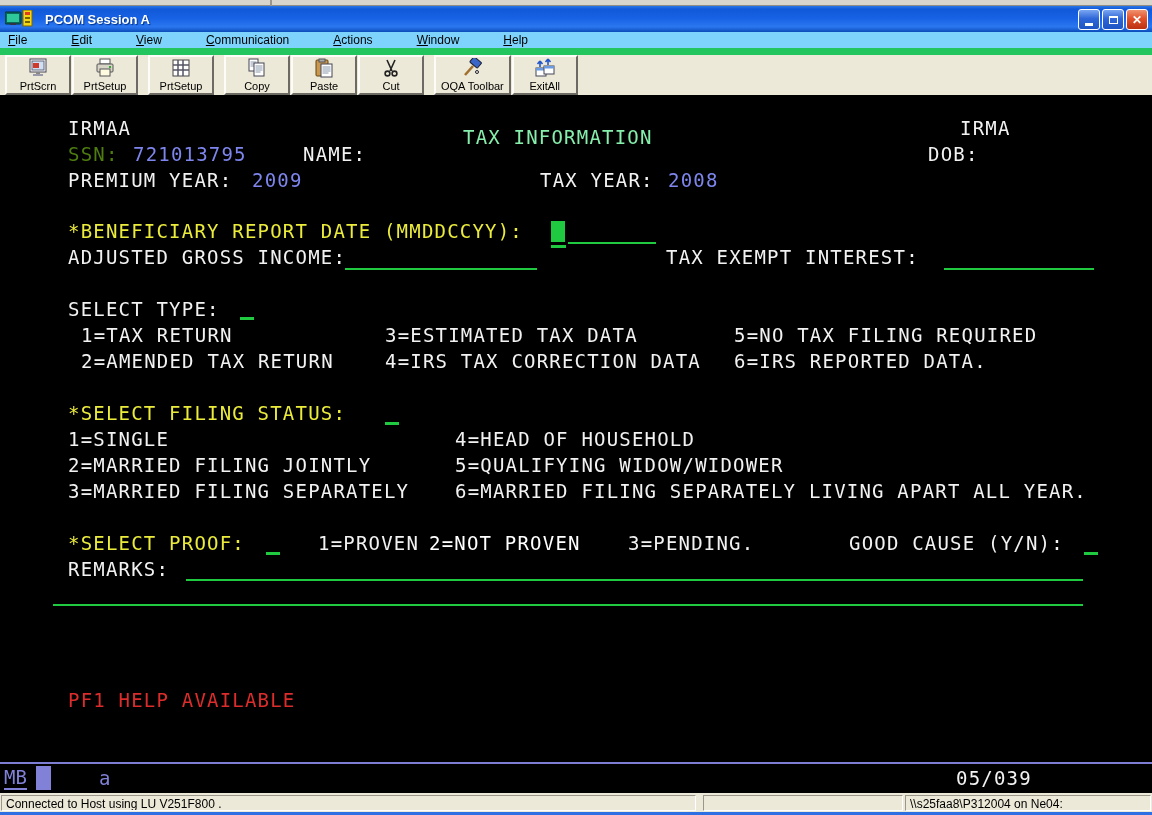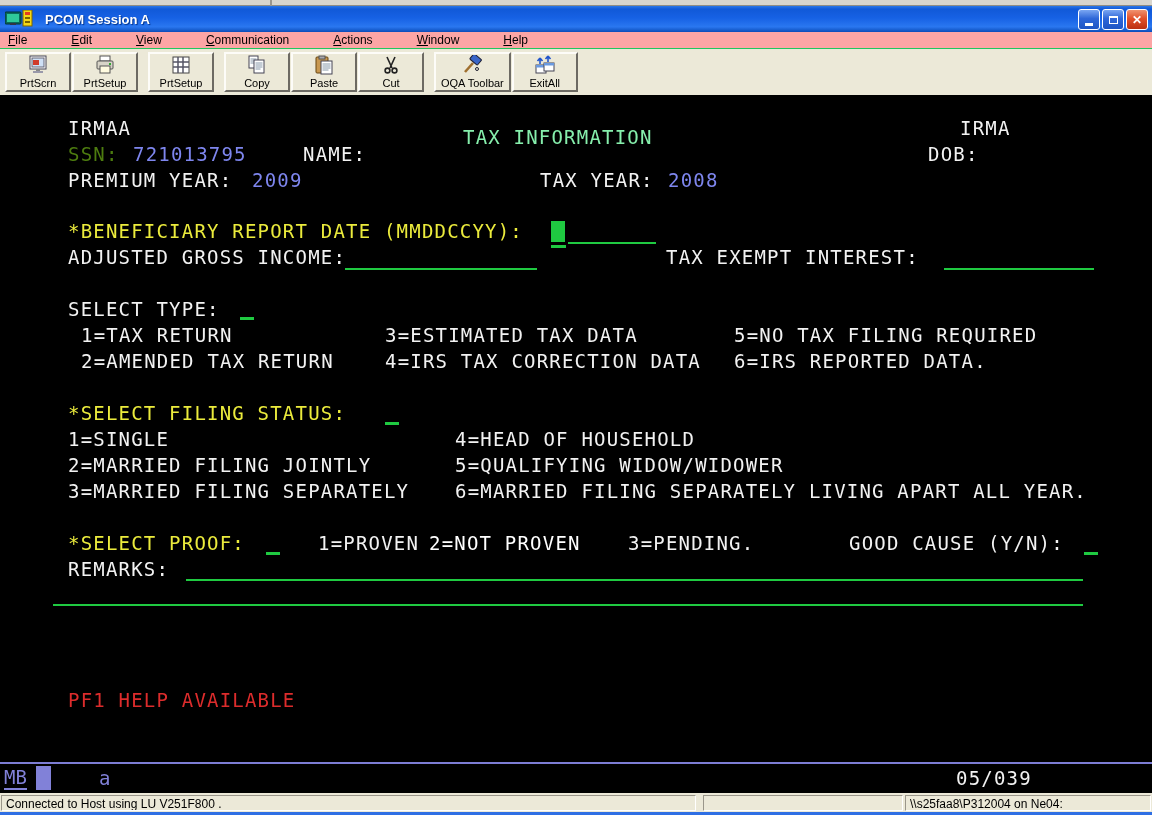--- a/index.html
+++ b/index.html
@@ -26,30 +26,30 @@
     background:linear-gradient(180deg,#7aa6f2,#2f67d8 45%,#1e55c4);
     color:#fff;display:flex;align-items:center;justify-content:center;
     font-size:11px;font-weight:bold;cursor:pointer;
   }
   .win-btn.close{background:linear-gradient(180deg,#f0926f,#e2512a 45%,#bb3112);font-size:12px;}
   .glyph-min{width:8px;height:3px;background:#fff;margin-top:10px;}
   .glyph-restore{width:9px;height:8px;border:1px solid #fff;border-top:2px solid #fff;background:transparent;}
 
   
   .menubar{
-    position:absolute;left:0;top:32px;width:1152px;height:16px;background:#fca5a5;
+    position:absolute;left:0;top:32px;width:1152px;height:16px;background:#7dd3fc;
     display:flex;align-items:center;font-size:12px;color:#000;padding-left:8px;
   }
   .menu-item{margin-right:44px;cursor:pointer;white-space:nowrap;}
   .menu-item u{text-decoration:underline;}
 
   
   .toolbar{
     position:absolute;left:0;top:48px;width:1152px;height:47px;background:#ece9d8;
-    display:flex;align-items:center;padding-left:5px;border-top:1px solid #22c55e;
+    display:flex;align-items:center;padding-left:5px;border-top:7px solid #22c55e;
   }
   .tbtn{
     height:40px;min-width:66px;padding:1px 5px 0 5px;margin-right:1px;
     background:#ece9d8;border:2px solid;border-color:#fdfcf8 #6d6a63 #6d6a63 #fdfcf8;
     display:flex;flex-direction:column;align-items:center;justify-content:space-between;
     font-size:11px;color:#000;cursor:pointer;
   }
   .tbtn .ticon{height:20px;display:flex;align-items:center;justify-content:center;}
   .tbtn .tlabel{line-height:14px;white-space:nowrap;}
   .tgap{width:9px;}

